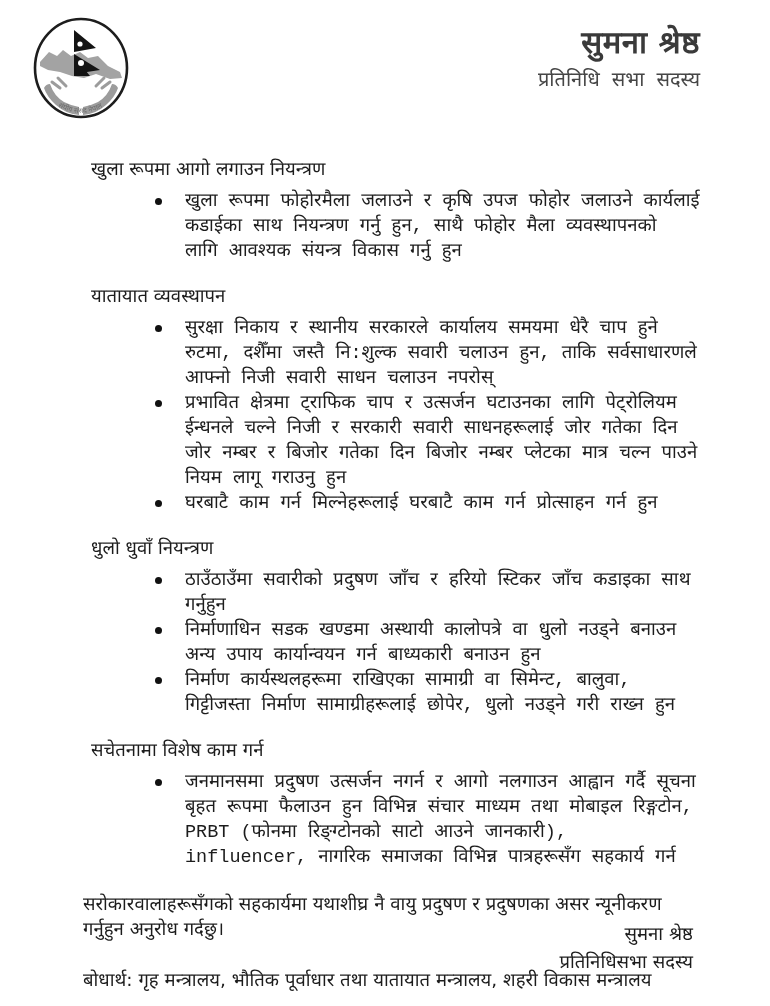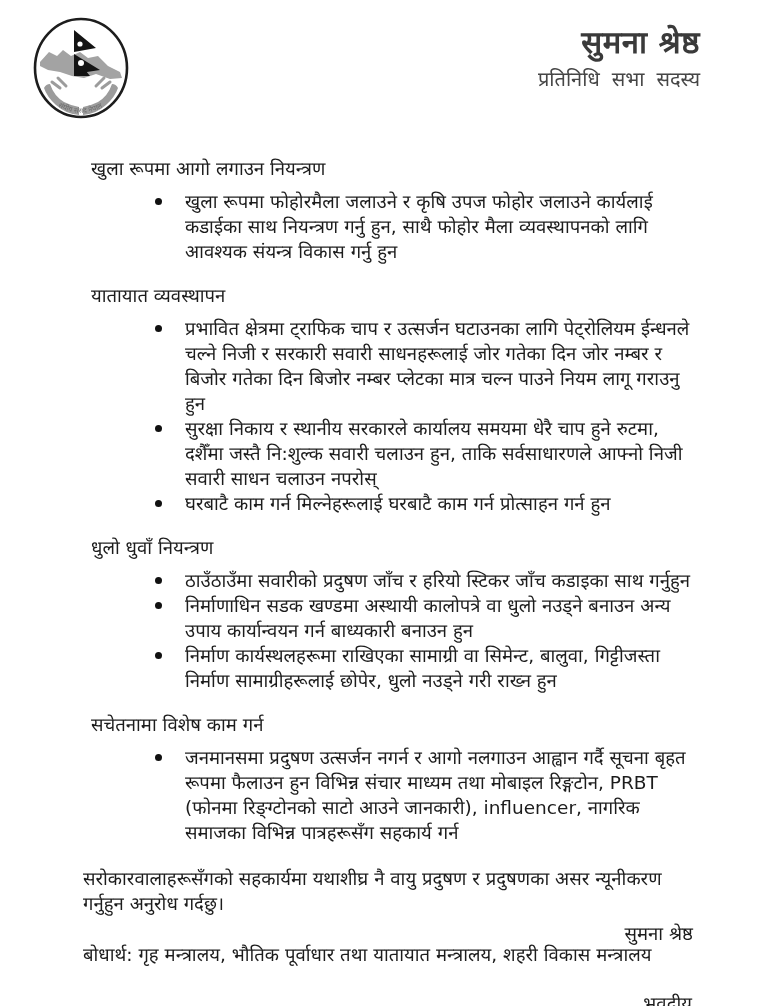--- a/index.html
+++ b/index.html
@@ -58,20 +58,21 @@
   .section { margin-bottom: 19px; }
   .section-heading {
     font-size: 18.5px;
     font-weight: normal;
     margin: 8px;
   }
   ul.bullet-list {
     list-style: none;
     margin: 0;
     padding: 0;
+    font-family: Liberation Mono, monospace;
   }
   ul.bullet-list li {
     position: relative;
     padding-left: 102px;
   }
   ul.bullet-list li .dot {
     position: absolute;
     left: 72px;
     top: 9px;
     width: 7px;
@@ -143,23 +144,23 @@
   <div class="section">
     <div class="section-heading">खुला रूपमा आगो लगाउन नियन्त्रण</div>
     <ul class="bullet-list">
   <li><span class="dot"></span><span class="bullet-text">खुला रूपमा फोहोरमैला जलाउने र कृषि उपज फोहोर जलाउने कार्यलाई कडाईका साथ नियन्त्रण गर्नु हुन, साथै फोहोर मैला व्यवस्थापनको लागि आवश्यक संयन्त्र विकास गर्नु हुन</span></li>
 </ul>
   </div>
 
   <div class="section">
     <div class="section-heading">यातायात व्यवस्थापन</div>
     <ul class="bullet-list">
+  <li><span class="dot"></span><span class="bullet-text">सुरक्षा निकाय र स्थानीय सरकारले कार्यालय समयमा धेरै चाप हुने रुटमा, दशैँमा जस्तै नि:शुल्क सवारी चलाउन हुन, ताकि सर्वसाधारणले आफ्नो निजी सवारी साधन चलाउन नपरोस्</span></li>
+
   <li><span class="dot"></span><span class="bullet-text">प्रभावित क्षेत्रमा ट्राफिक चाप र उत्सर्जन घटाउनका लागि पेट्रोलियम ईन्धनले चल्ने निजी र सरकारी सवारी साधनहरूलाई जोर गतेका दिन जोर नम्बर र बिजोर गतेका दिन बिजोर नम्बर प्लेटका मात्र चल्न पाउने नियम लागू गराउनु हुन</span></li>
-
-  <li><span class="dot"></span><span class="bullet-text">सुरक्षा निकाय र स्थानीय सरकारले कार्यालय समयमा धेरै चाप हुने रुटमा, दशैँमा जस्तै नि:शुल्क सवारी चलाउन हुन, ताकि सर्वसाधारणले आफ्नो निजी सवारी साधन चलाउन नपरोस्</span></li>
 
   <li><span class="dot"></span><span class="bullet-text">घरबाटै काम गर्न मिल्नेहरूलाई घरबाटै काम गर्न प्रोत्साहन गर्न हुन</span></li>
 </ul>
   </div>
 
   <div class="section">
     <div class="section-heading">धुलो धुवाँ नियन्त्रण</div>
     <ul class="bullet-list">
   <li><span class="dot"></span><span class="bullet-text">ठाउँठाउँमा सवारीको प्रदुषण जाँच र हरियो स्टिकर जाँच कडाइका साथ गर्नुहुन</span></li>
 
@@ -179,15 +180,16 @@
 
     <p class="closing-paragraph">सरोकारवालाहरूसँगको सहकार्यमा यथाशीघ्र नै वायु प्रदुषण र प्रदुषणका असर न्यूनीकरण गर्नुहुन अनुरोध गर्दछु।</p>
 
     <p class="cc-line">बोधार्थ: गृह मन्त्रालय, भौतिक पूर्वाधार तथा यातायात मन्त्रालय, शहरी विकास मन्त्रालय</p>
 
     <div class="valediction">भवदीय</div>
   </div>
 
   <div class="signature-block">
     <div>सुमना श्रेष्ठ</div>
+    <div>प्रतिनिधिसभा सदस्य</div>
   </div>
 
 </div>
 
 </body></html>

